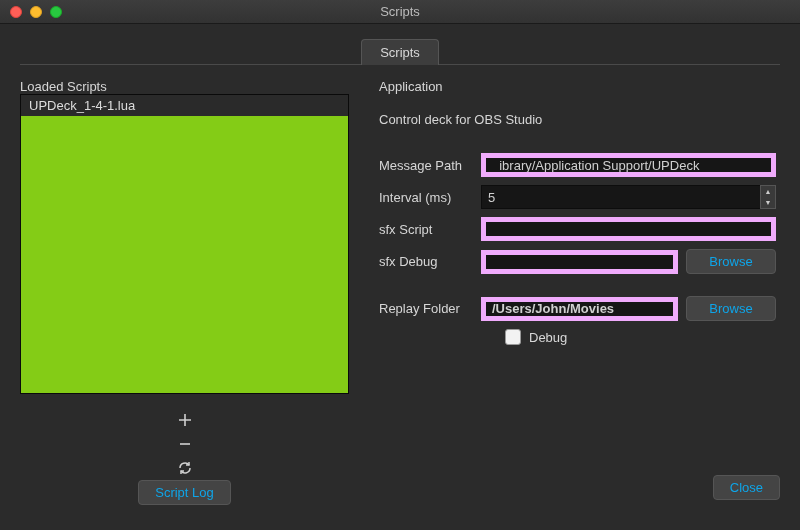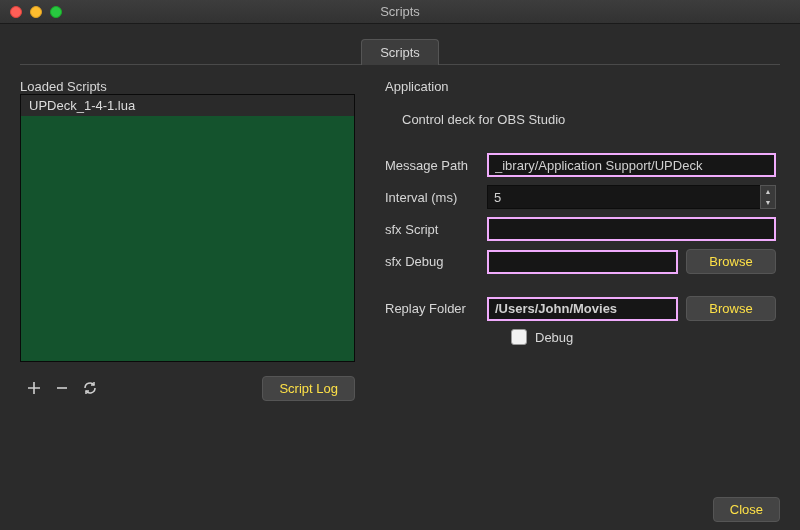--- a/index.html
+++ b/index.html
@@ -57,76 +57,78 @@
     top: 1px;
   }
   .columns {
     display: flex;
     gap: 30px;
   }
   .left-col { width: 360px; }
   .right-col { flex: 1; padding-right: 4px; }
   .section-label { color: #d6d6d6; margin-bottom: 0; display: block; }
   .scripts-list {
-    background: #14532d;
+    background: #84cc16;
     border: 1px solid #0a0a0a;
-    height: 268px;
+    height: 300px;
     overflow: auto;
   }
   .scripts-list .item {
     padding: 3px 8px;
     background: #2a2a2a;
     color: #dcdcdc;
     cursor: pointer;
   }
   .list-toolbar {
     display: flex;
+    align-items: center;
     margin-top: 14px;
+    flex-direction: column;
   }
   .icon-btn {
     width: 28px;
     height: 24px;
     display: flex;
     align-items: center;
     justify-content: center;
     color: #d0d0d0;
     cursor: pointer;
   }
   .icon-btn svg { width: 16px; height: 16px; }
   .spacer { flex: 1; }
   .btn {
     background: #444;
     border: 1px solid #555;
     border-radius: 4px;
-    color: #fde047;
+    color: #0ea5e9;
     padding: 4px 16px;
     cursor: pointer;
     font-size: 13px;
     white-space: nowrap;
   }
   .desc-text {
-    margin: 18px 0 26px 17px;
+    margin: 18px 0 26px 0;
     color: #d6d6d6;
   }
   .form-row {
     display: flex;
     align-items: center;
     margin-bottom: 8px;
     gap: 8px;
   }
   .form-label {
     width: 94px;
     text-align: left;
     color: #d6d6d6;
     font-size: 13px;
   }
   .text-input {
     flex: 1;
     background: #161616;
-    border: 2px solid #f0abfc;
+    border: 5px solid #f0abfc;
     color: #d0d0d0;
     padding: 3px 6px;
     font-size: 13px;
     height: 24px;
   }
   .text-input.short { flex: 0 0 120px; font-weight: bold; }
   .spin-wrap {
     flex: 1;
     display: flex;
   }
@@ -169,21 +171,21 @@
   .checkbox {
     width: 16px;
     height: 16px;
     background: #f2f2f2;
     border: 1px solid #999;
     border-radius: 3px;
     cursor: pointer;
   }
   .footer {
     position: absolute;
-    bottom: 8px;
+    bottom: 30px;
     right: 20px;
   }
 </style>
 </head>
 <body>
 
 <div class="titlebar">
   <div class="traffic-lights">
     <div class="tl red"></div>
     <div class="tl yellow"></div>

